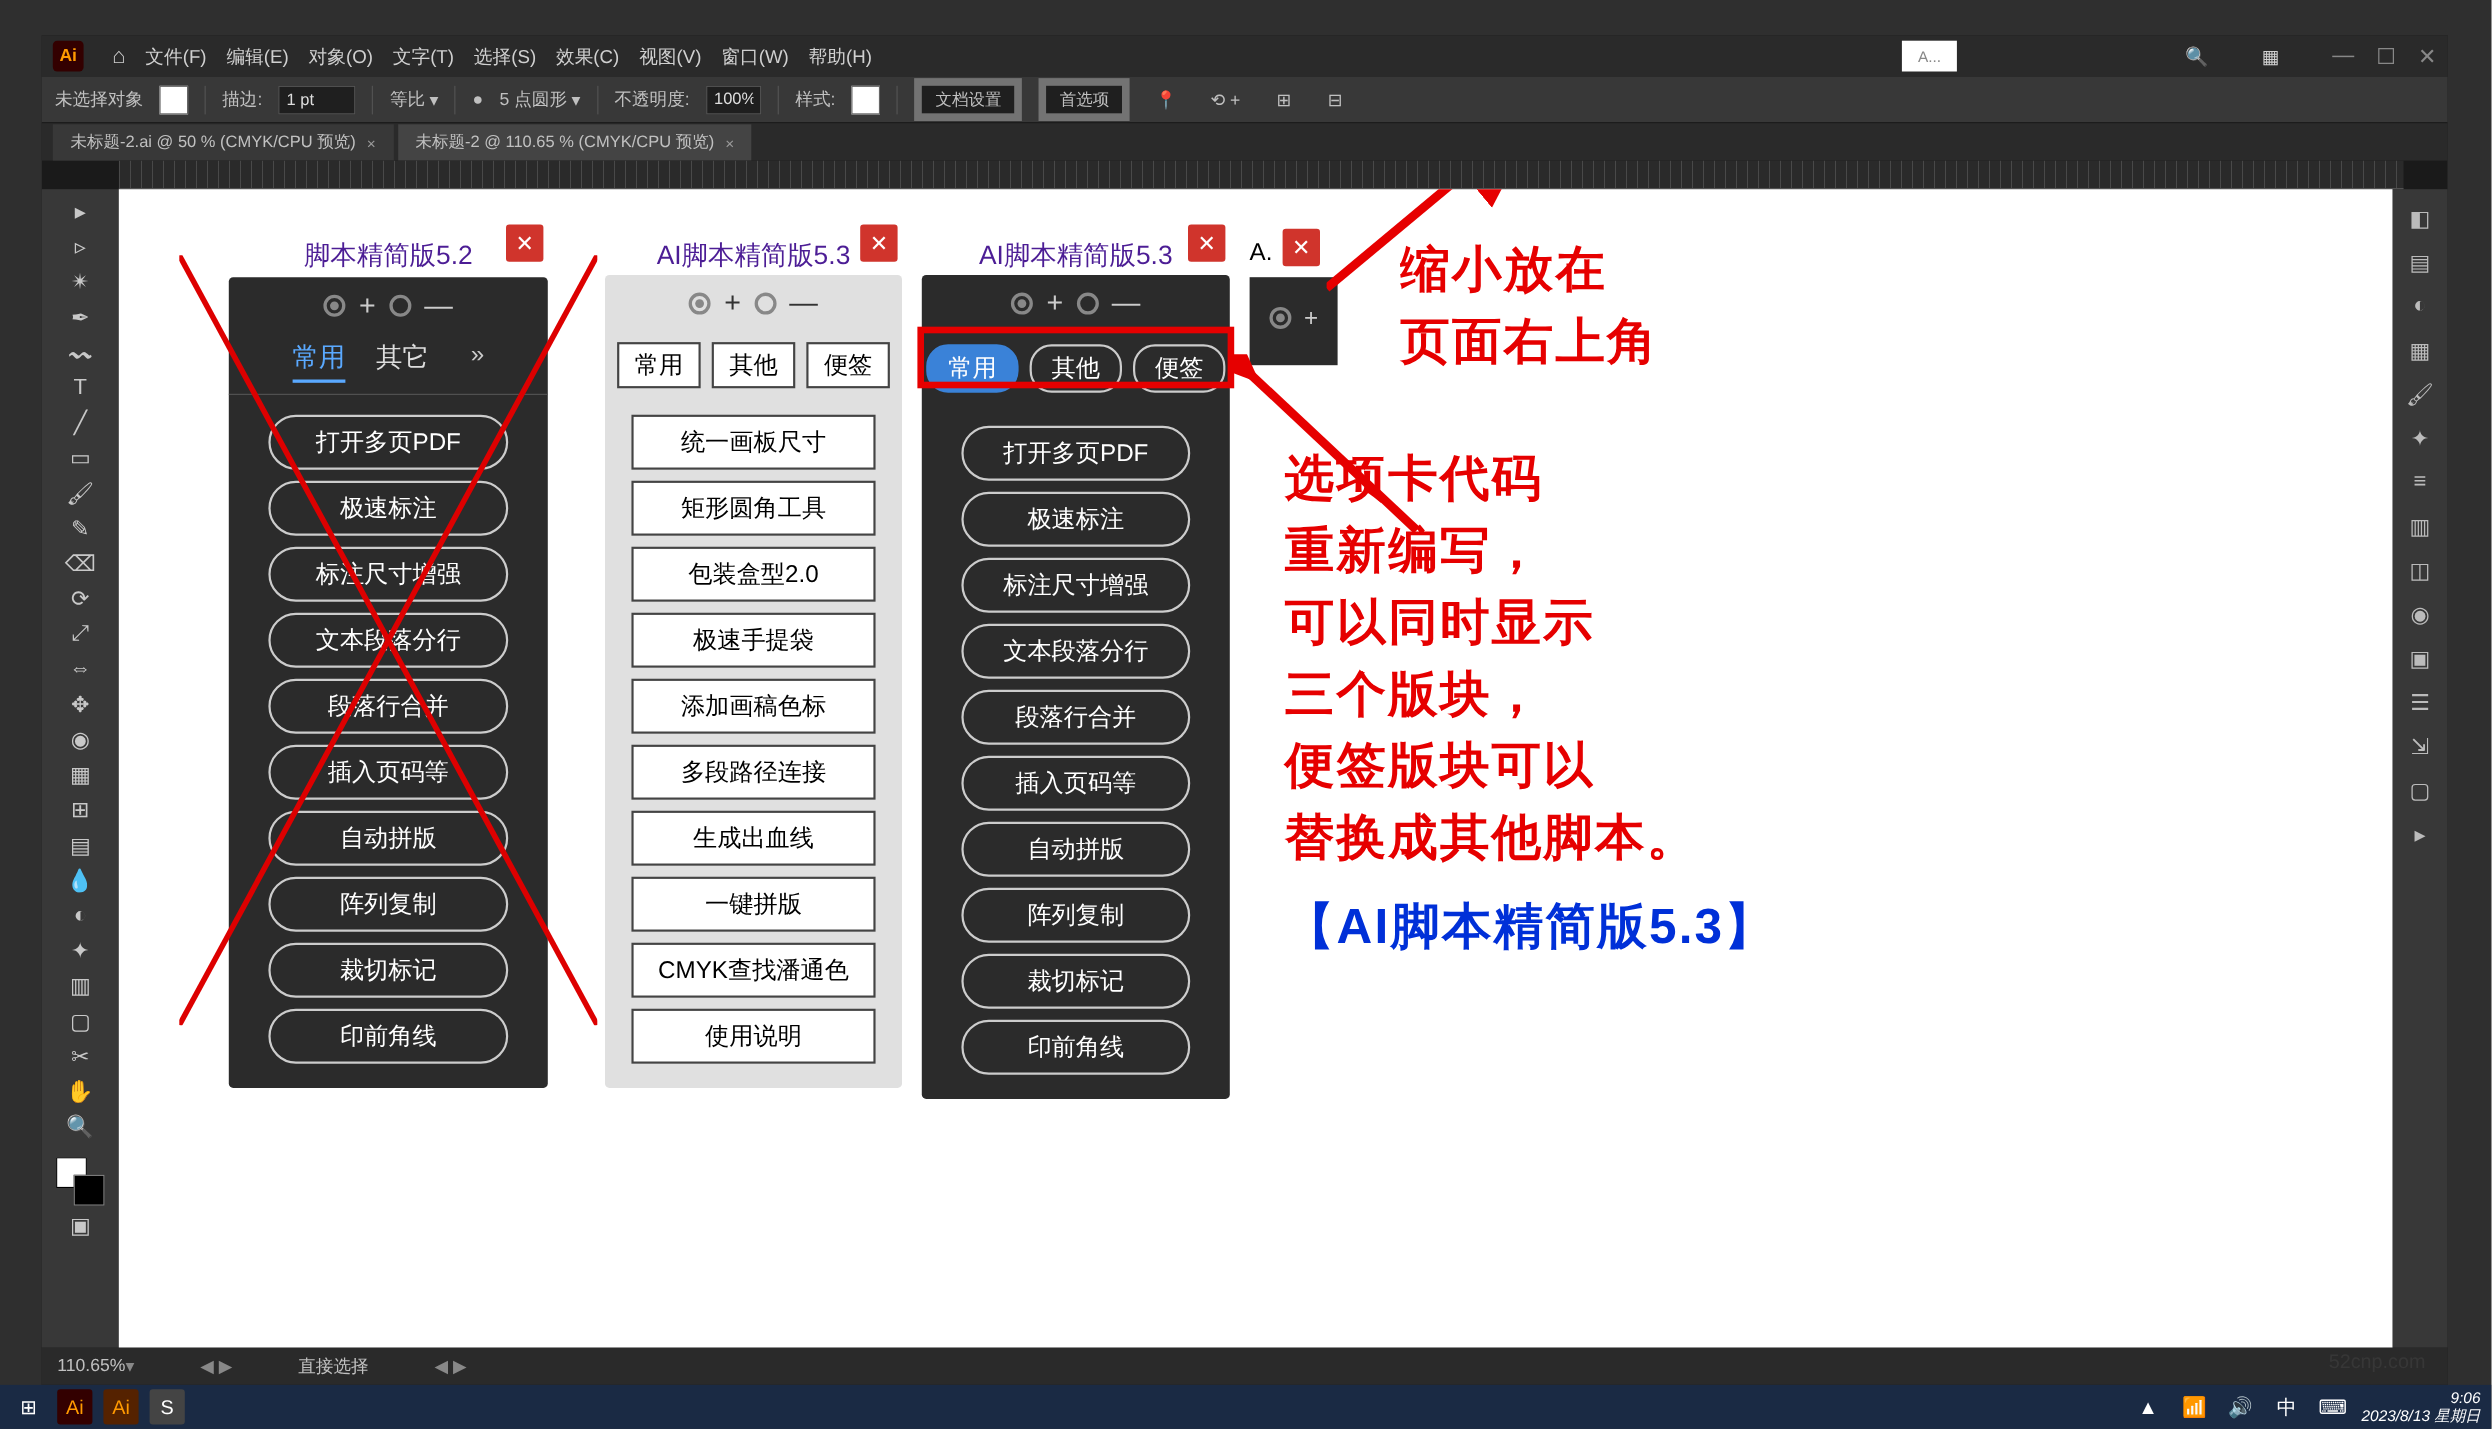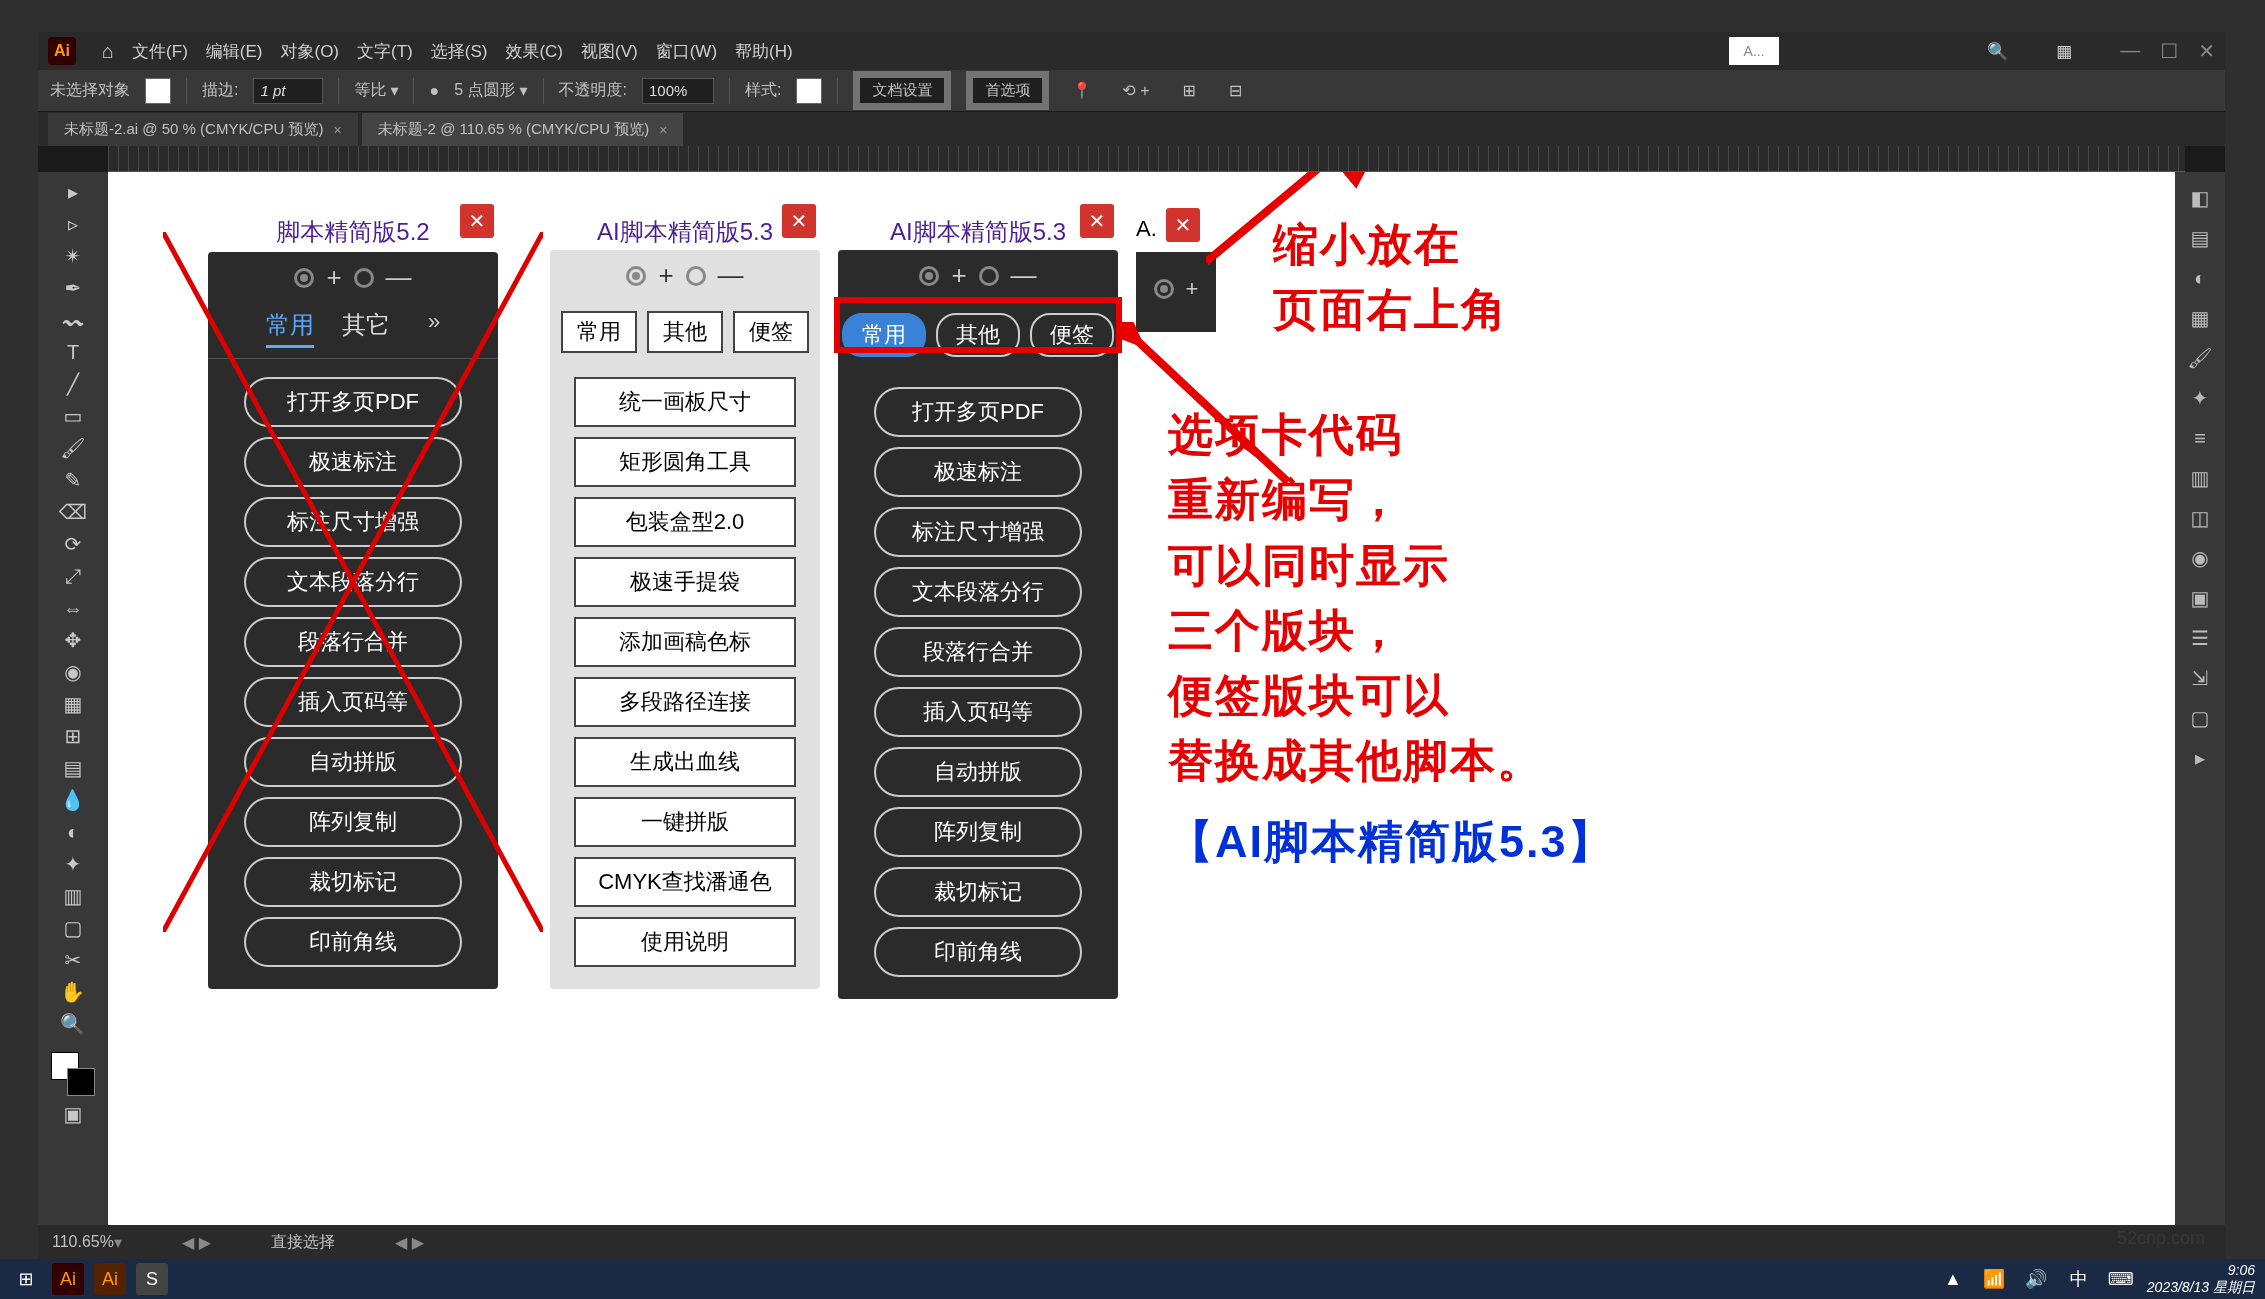--- a/index.html
+++ b/index.html
@@ -121,29 +121,29 @@
       <span>☐</span>
       <span>✕</span>
     </div>
   </div>
 
   <div class="optionbar">
     <span>未选择对象</span>
     <div class="swatch"></div>
     <div class="sep"></div>
     <span>描边:</span>
-    <input style="width: 70px; font-style: italic;" value="1 pt">
+    <input style="width: 70px;" value="1 pt">
     <div class="sep"></div>
     <span class="dropdown"><span>等比</span> ▾</span>
     <div class="sep"></div>
     <span>●</span>
     <span class="dropdown"><span>5 点圆形</span> ▾</span>
     <div class="sep"></div>
     <span>不透明度:</span>
-    <input style="width: 72px;" value="100%">
+    <input style="width: 50px;" value="100%">
     <div class="sep"></div>
     <span>样式:</span>
     <div class="swatch"></div>
     <div class="sep"></div>
     <div class="btn">文档设置</div>
     <div class="btn">首选项</div>
     <span style="margin-left:8px;color:#999;">📍</span>
     <div class="spacer"></div>
     <span>⟲ +</span>
     <span style="margin-left:18px;">⊞</span>

